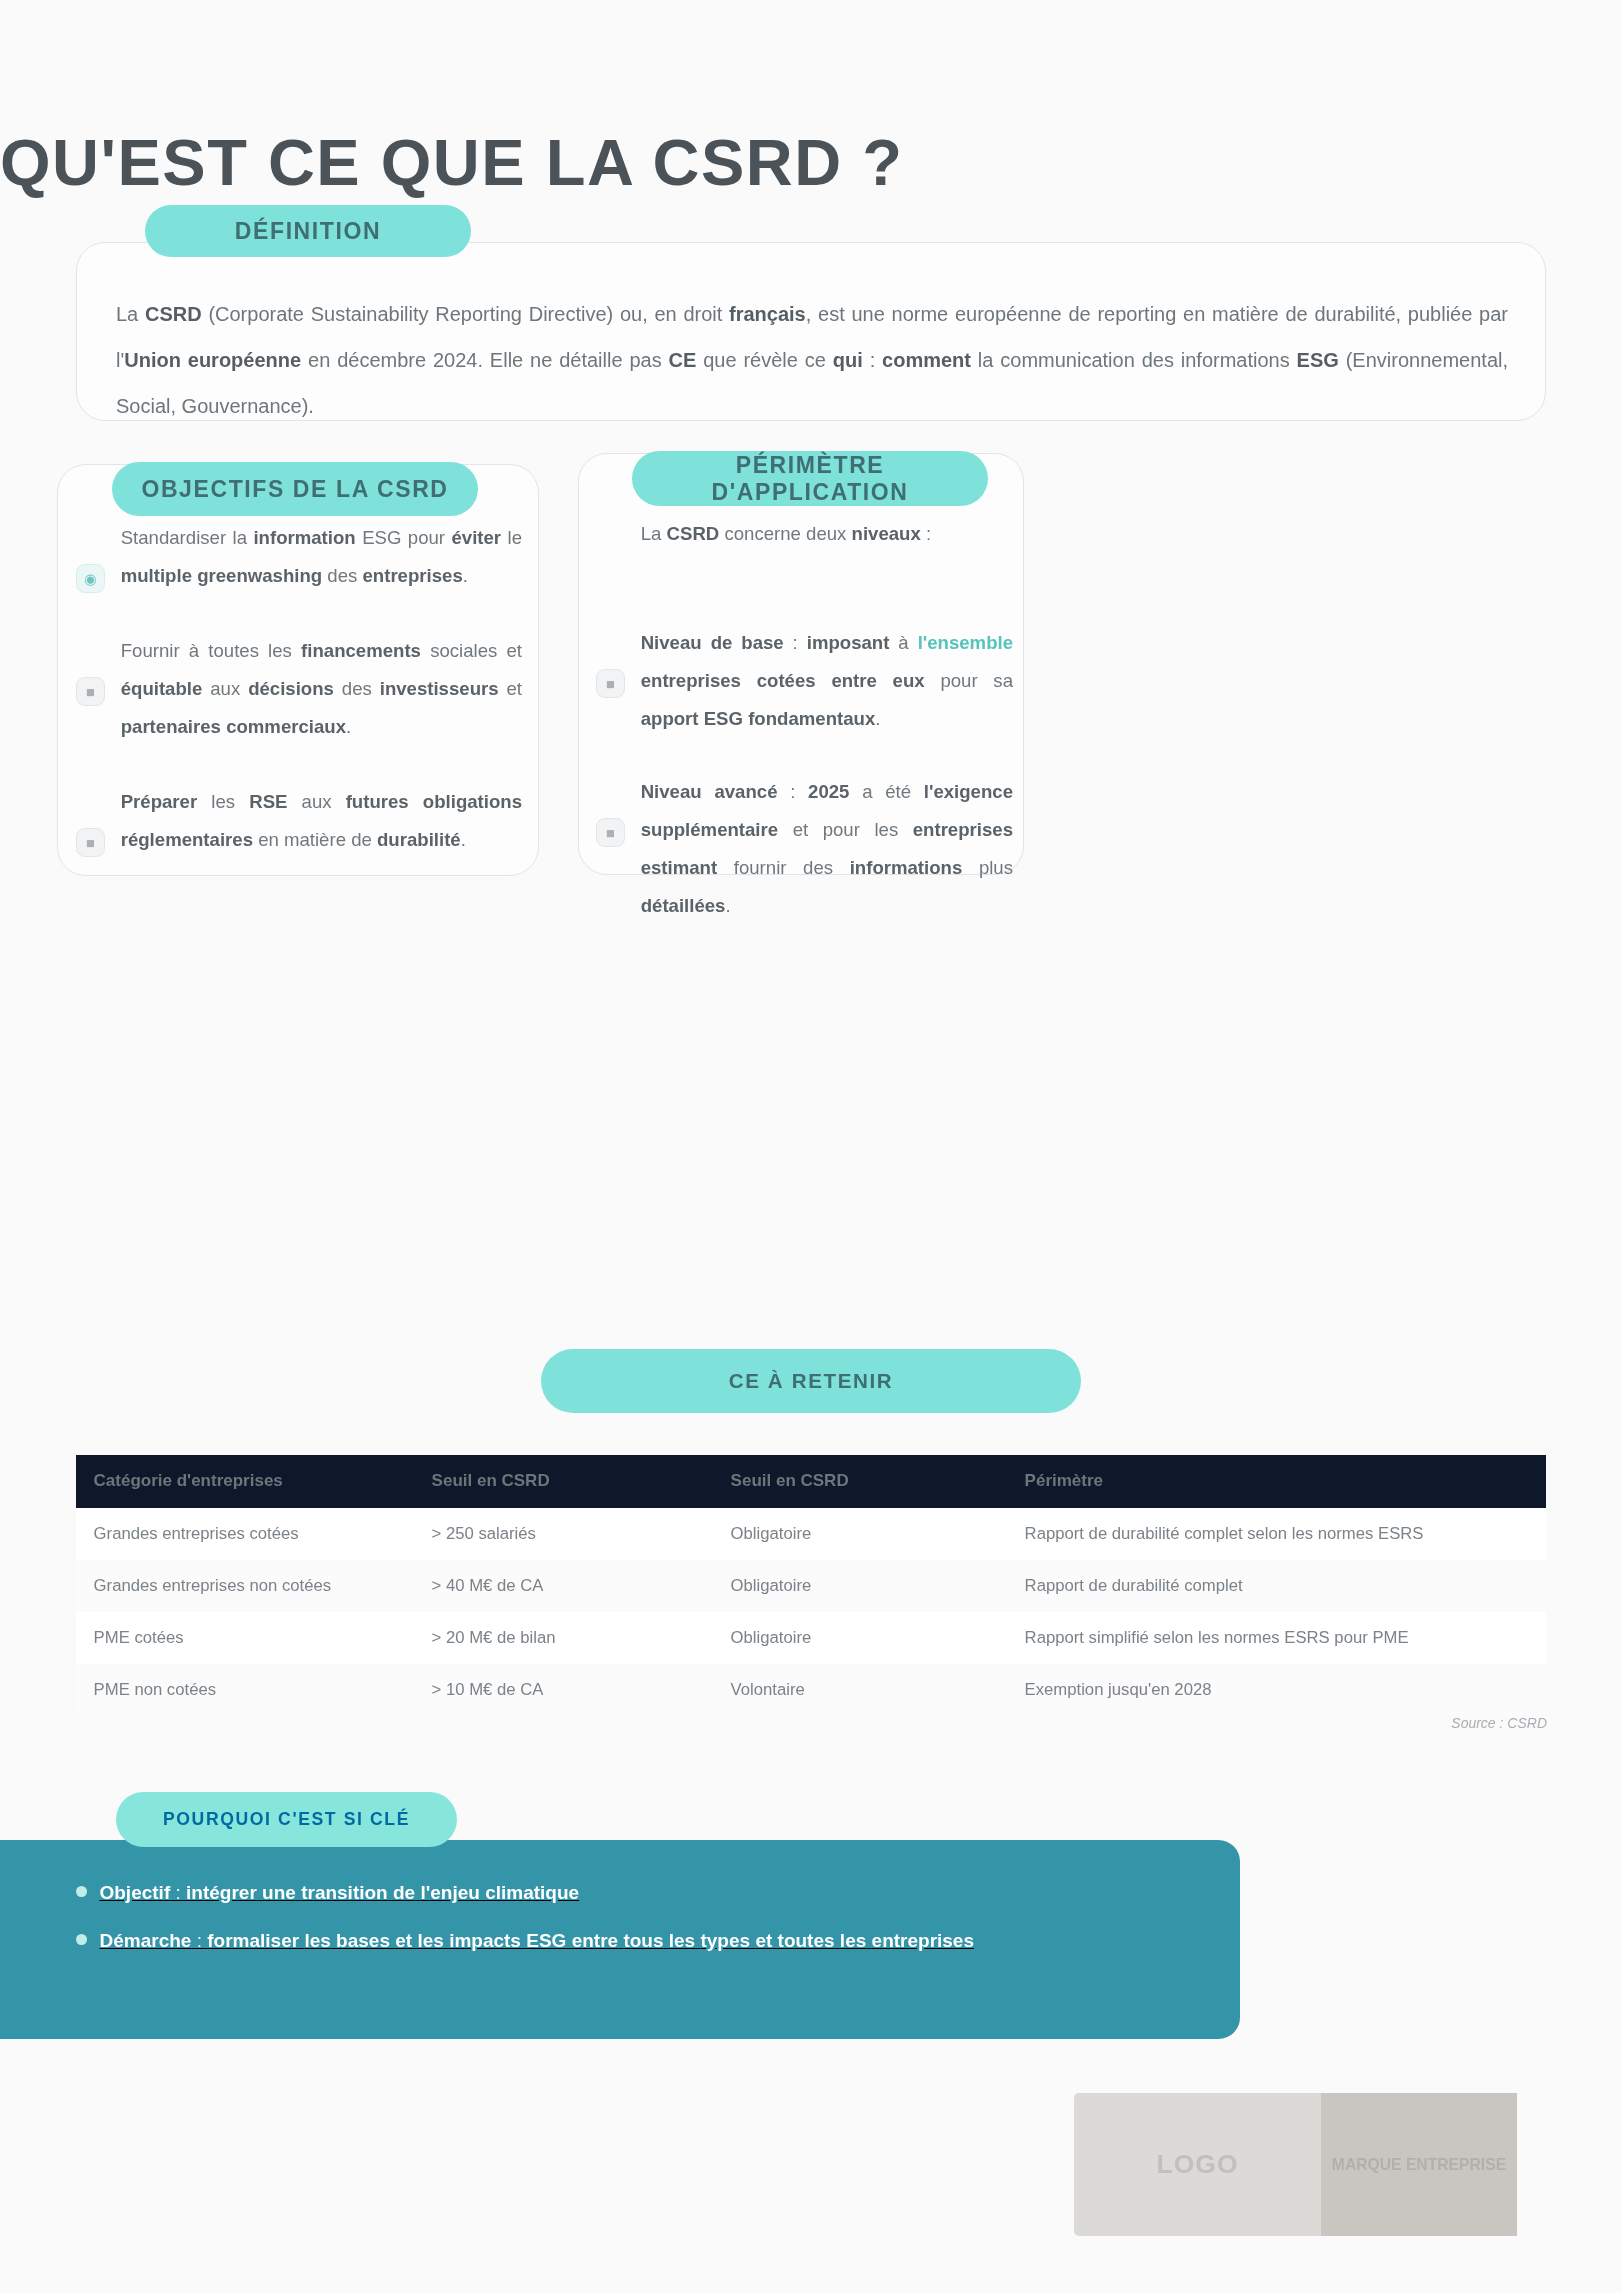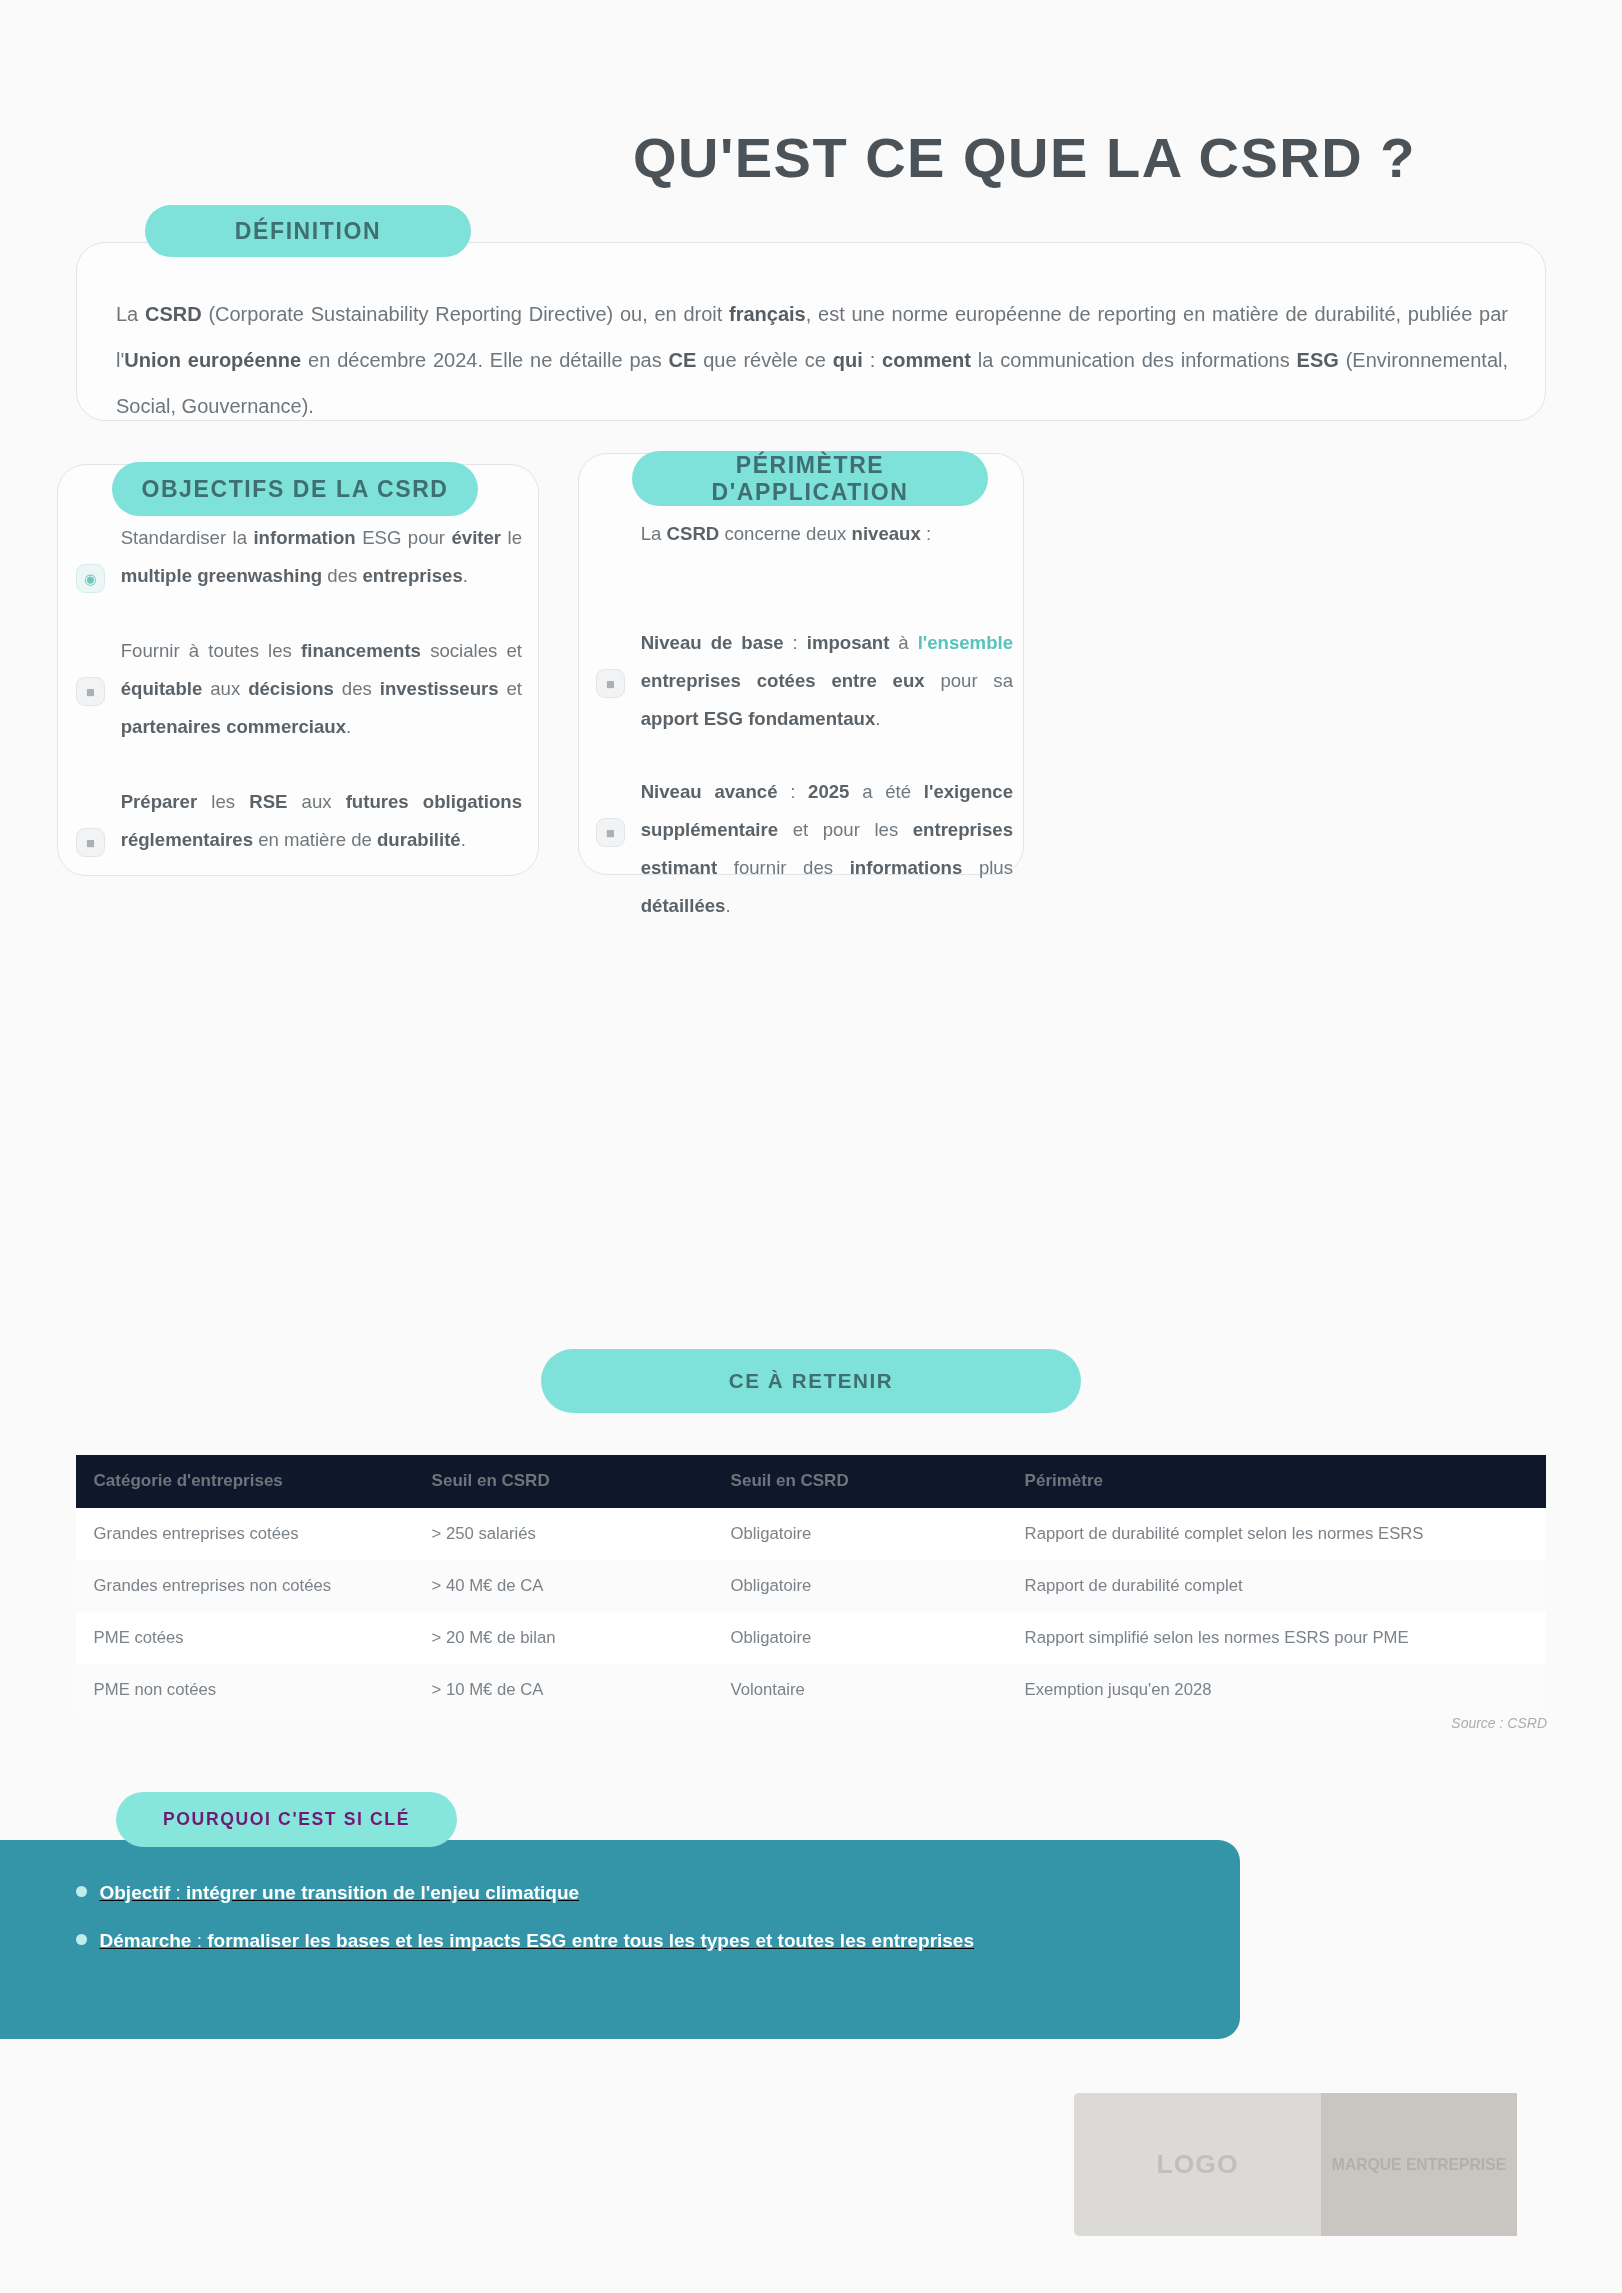--- a/index.html
+++ b/index.html
@@ -18,22 +18,22 @@
     background: #FAFAFA;
     overflow: hidden;
   }
 
   
   .title {
     position: absolute;
     top: 125px;
     left: 0;
     width: 1416px;
-    text-align: right;
-    font-size: 56px;
+    text-align: left;
+    font-size: 65px;
     font-weight: bold;
     letter-spacing: 1.5px;
     color: #4C5358;
   }
 
   
   .card {
     position: absolute;
     background: #FDFDFD;
     border: 1.5px solid #E2E4E6;
@@ -174,21 +174,21 @@
     left: -41px;
     width: 1281px;
     height: 199px;
     background: #3494A8;
     border-radius: 0 21.6px 21.6px 0;
   }
   #footer-badge {
     top: 1792px; left: 116px; width: 341px; height: 55px;
     font-size: 17.6px;
     background: #86E6DC;
-    color: #701a75;
+    color: #0369a1;
     text-align: right;
   }
   .footer-list {
     position: absolute;
     top: 1878px;
     left: 76px;
     width: 1098px;
     display: flex;
     flex-direction: column;
     gap: 17.6px;

